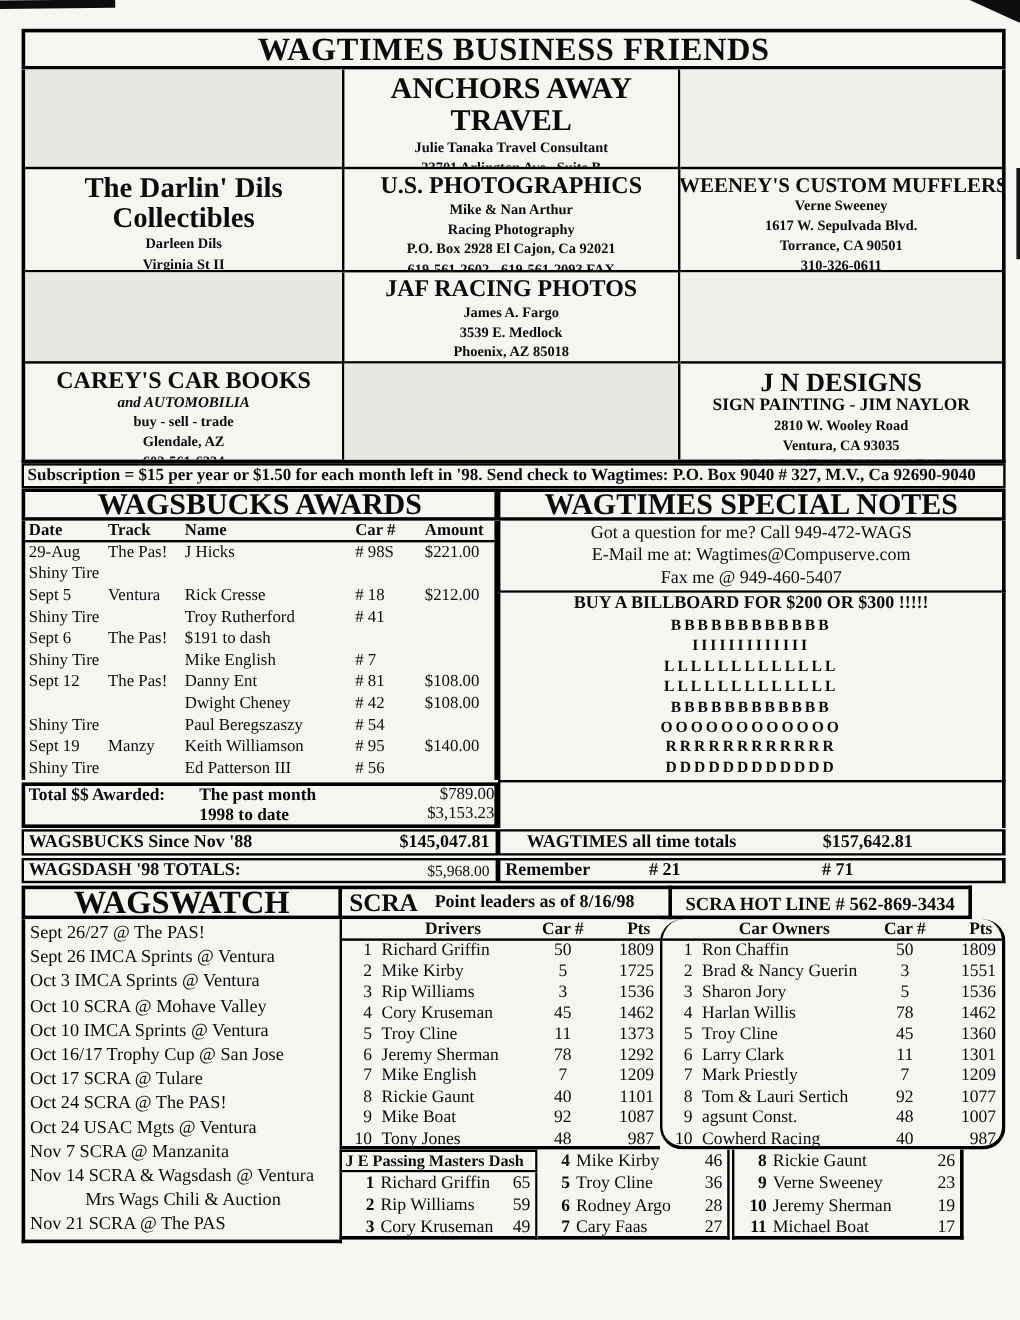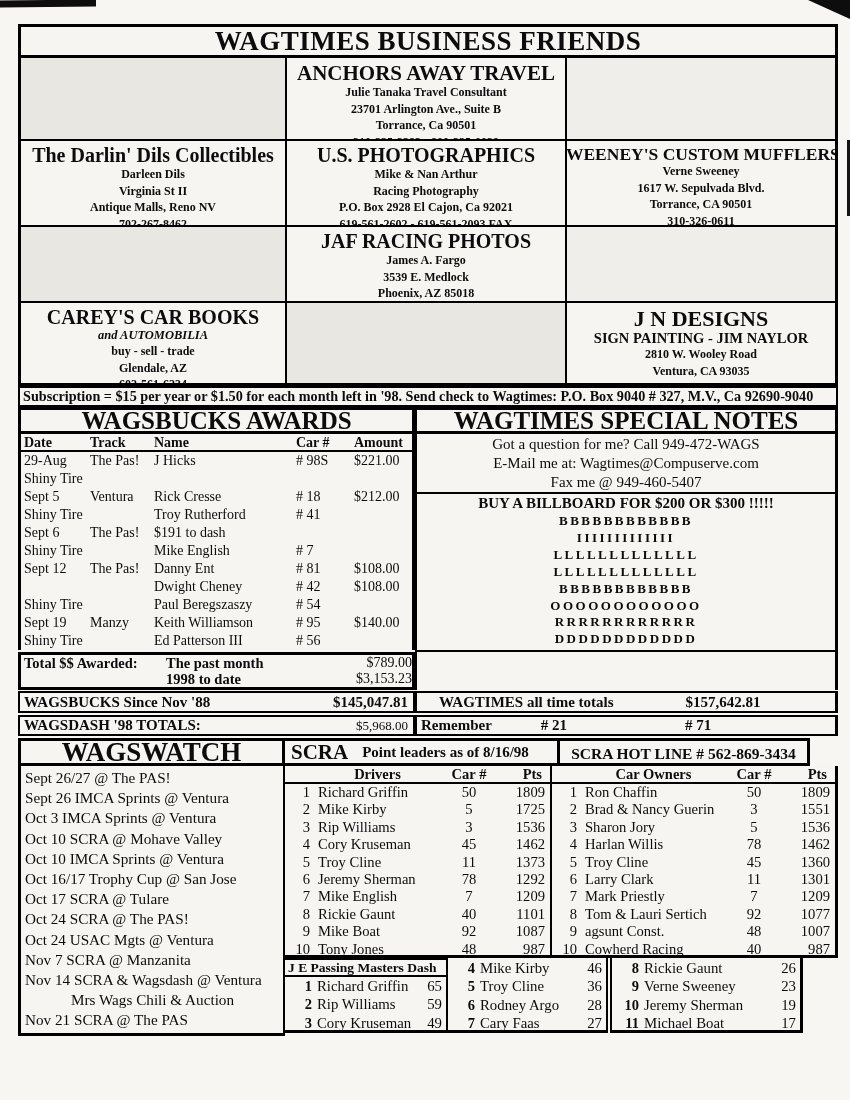--- a/index.html
+++ b/index.html
@@ -25,22 +25,22 @@
   .biz-grid { left:18px; top:58px; width:820px; height:328px;
     border:3px solid #000; border-top:0; background:#f6f5f2;
     display:grid; grid-template-columns:266px 280px 268px; grid-template-rows:83px 86px 76px 80px; }
   .bcell { border-right:2px solid #000; border-bottom:2px solid #000; overflow:hidden; }
   .bcell.lastc { border-right:0; }
   .bcell.lastr { border-bottom:0; }
   .shade { background:#e9e7e2; }
   .shade2 { background:#efeeea; }
   .card { display:flex; flex-direction:column; align-items:center; padding-top:4px; text-align:center; }
   .nm { font-weight:700; line-height:1.05; }
-  .nm-anchors { font-size:21px; }
-  .nm-darlin { font-size:20px; }
+  .nm-anchors { font-size:25px; }
+  .nm-darlin { font-size:24px; }
   .nm-usphoto { font-size:20px; }
   .nm-sweeney { font-size:17.5px; white-space:nowrap; margin-left:-6px; }
   .nm-jaf { font-size:20px; }
   .nm-carey { font-size:20px; }
   .nm-jn { font-size:22px; }
   .subit { font-size:12.5px; font-weight:700; font-style:italic; line-height:15px; }
   .subln { font-size:14.5px; font-weight:700; line-height:16px; }
   .ln { font-size:12px; font-weight:700; line-height:16.5px; }
   .lines { display:flex; flex-direction:column; align-items:center;justify-content:space-between; }
 
@@ -103,21 +103,21 @@
 
   
   .watch-list { left:18px; top:766px; width:267px; height:270px; border-left:3px solid #000; border-right:2px solid #000;
     border-bottom:3px solid #000; background:#f6f5f2; padding:2px 0 0 4px; }
   .watch-list div.witem { font-size:15.2px; line-height:20.2px; white-space:nowrap; overflow:hidden; }
   .watch-list div.witem:nth-of-type(12) { padding-left:46px; }
 
   
   .pt-box { top:766px; height:192px; background:#f6f5f2; border-bottom:3px solid #000; }
   .drivers-box { left:285px; width:265px; }
-  .owners-box { left:550px; width:288px; border-left:2px solid #000; border-right:3px solid #000; }
+  .owners-box { left:550px; width:288px; border-left:2px solid #000; border-right:3px solid #000;border-radius:19px; }
   .ptgrid { display:grid; grid-template-columns:28px 1fr 54px 54px; }
   .pt-hdr { height:18px; line-height:16px; font-size:14.5px; font-weight:700; border-bottom:2px solid #000; }
   .pt-hdr .h1 { text-align:center; }
   .pt-hdr .h2 { text-align:center; }
   .pt-hdr .h3 { text-align:right; padding-right:8px; }
   .ptrow { height:17.4px; line-height:17.4px; font-size:14.6px; }
   .ptrow .rk { text-align:right; padding-right:3px; }
   .ptrow .nmc { padding-left:5px; white-space:nowrap; overflow:hidden; }
   .ptrow .car { text-align:center; }
   .ptrow .pts { text-align:right; padding-right:5px; }

